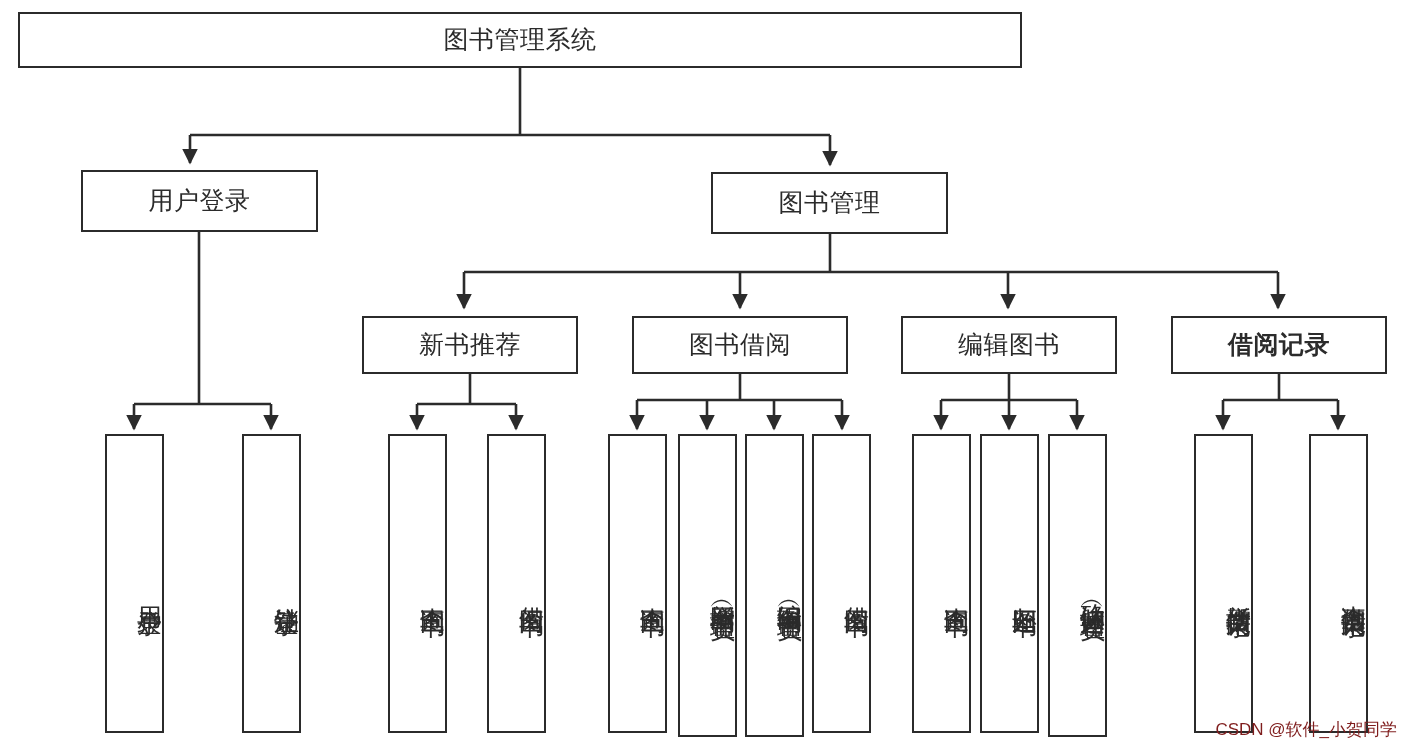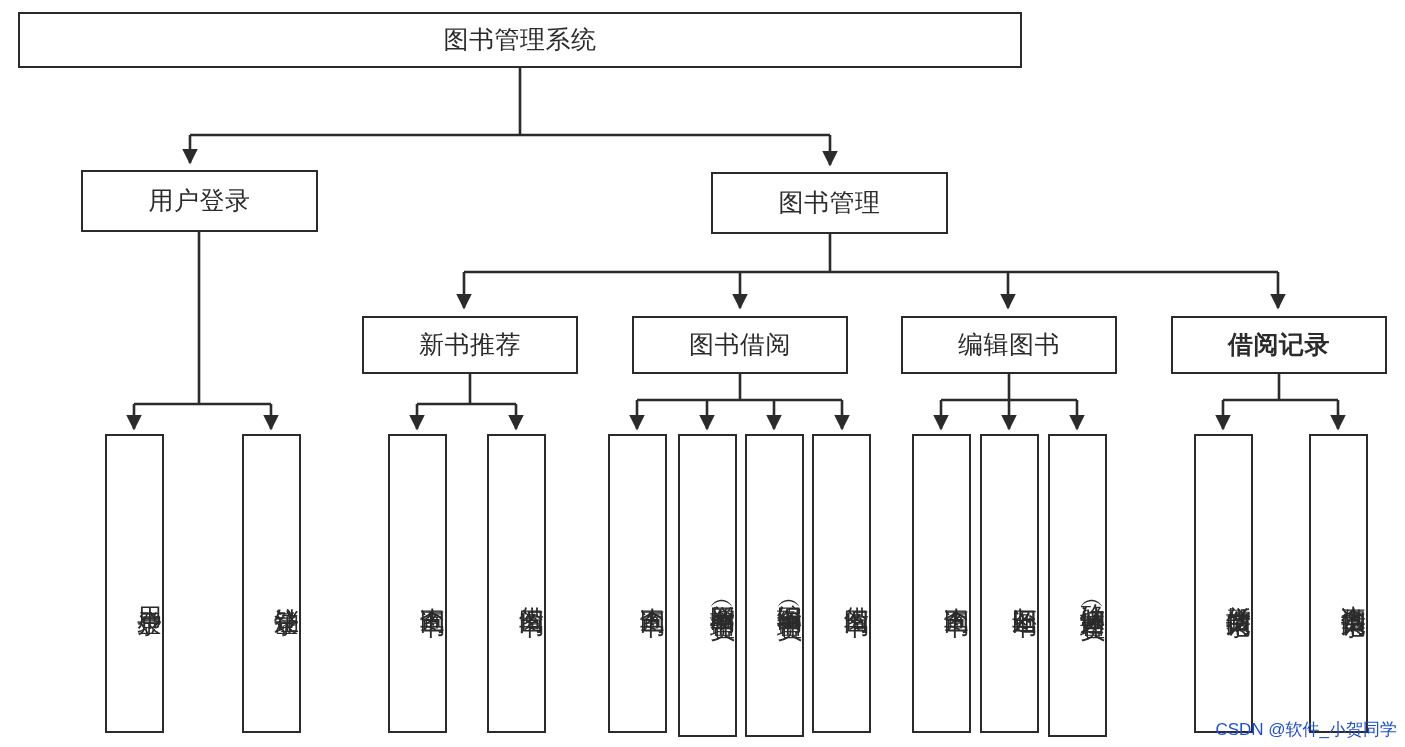--- a/index.html
+++ b/index.html
@@ -55,21 +55,21 @@
     text-orientation: upright;
     font-size: 25px;
     line-height: 1.02;
     letter-spacing: 2px;
   }
   #watermark {
     position: absolute;
     right: 8px;
     bottom: 6px;
     font-size: 17px;
-    color: #1d4ed8;
+    color: #7f1d1d;
     white-space: nowrap;
     z-index: 5;
     font-family: "Liberation Sans", "DejaVu Sans", sans-serif;
   }
 </style>
 </head>
 <body>
 
 <div id="canvas">
 

